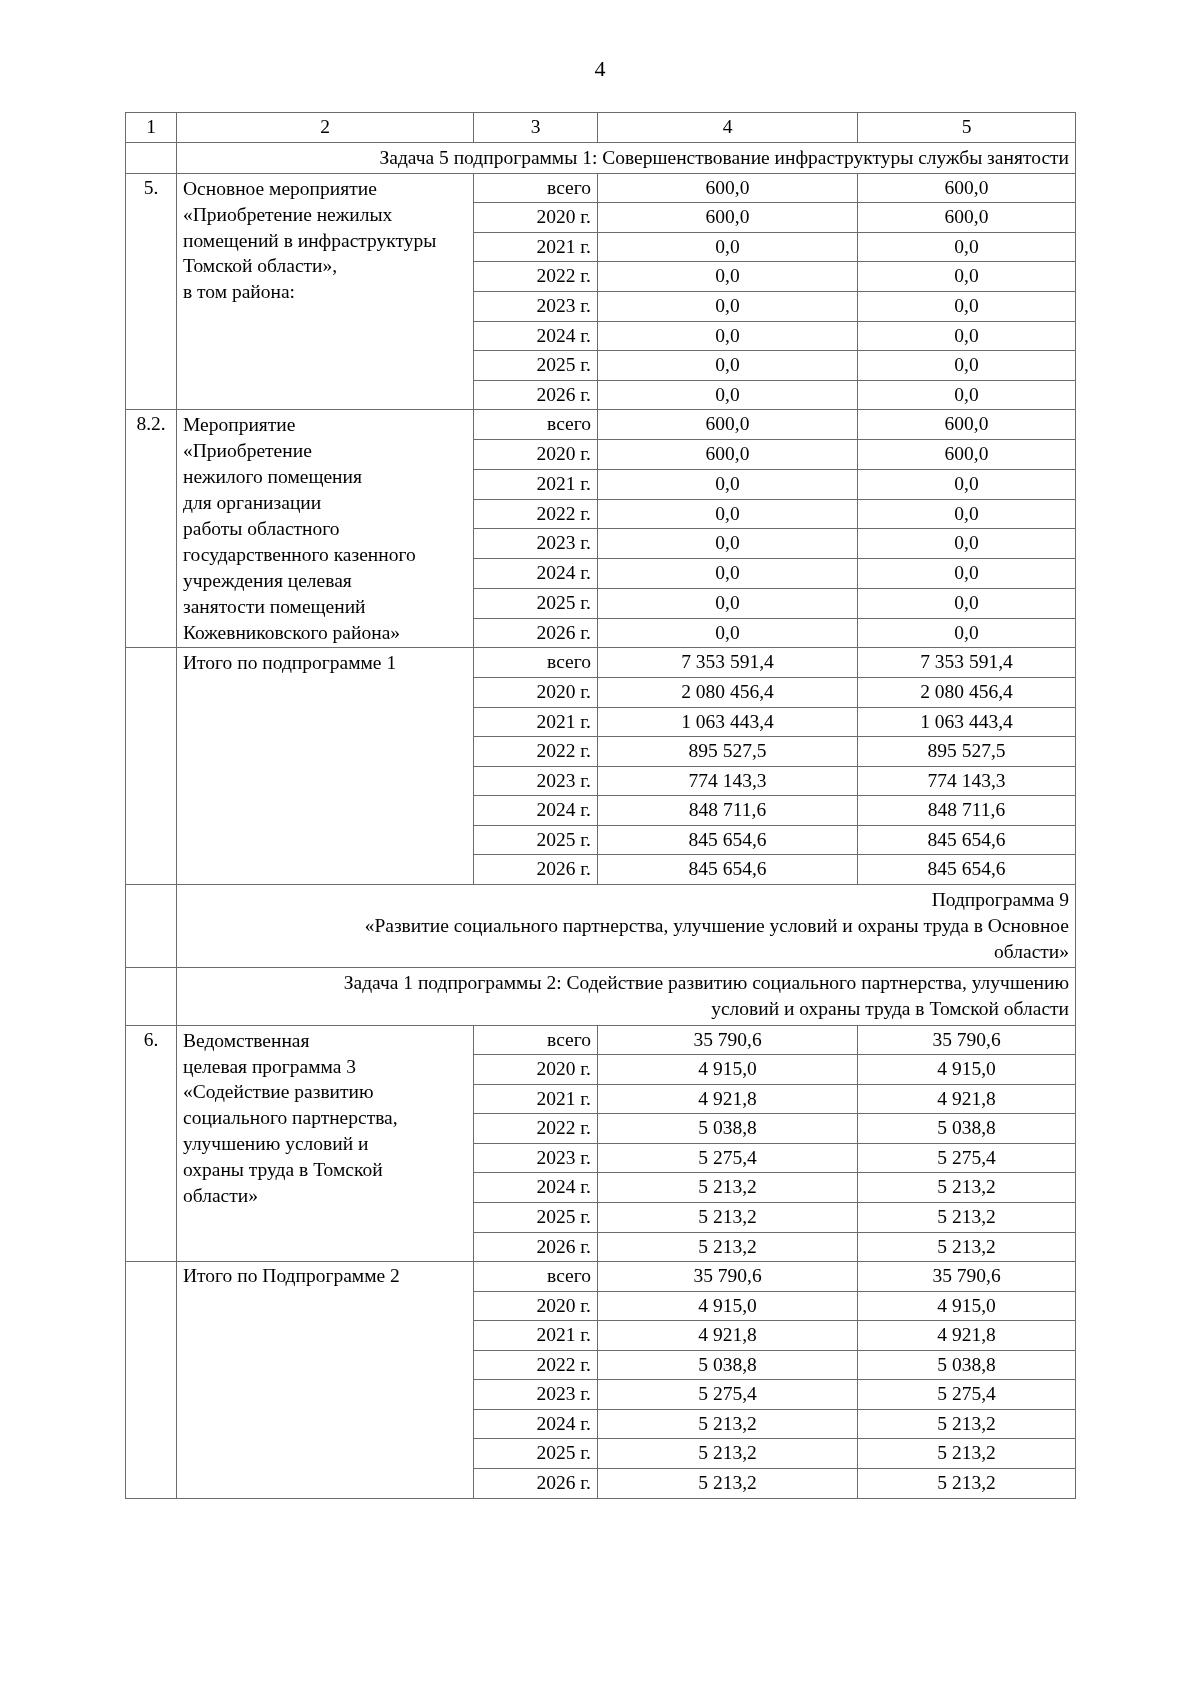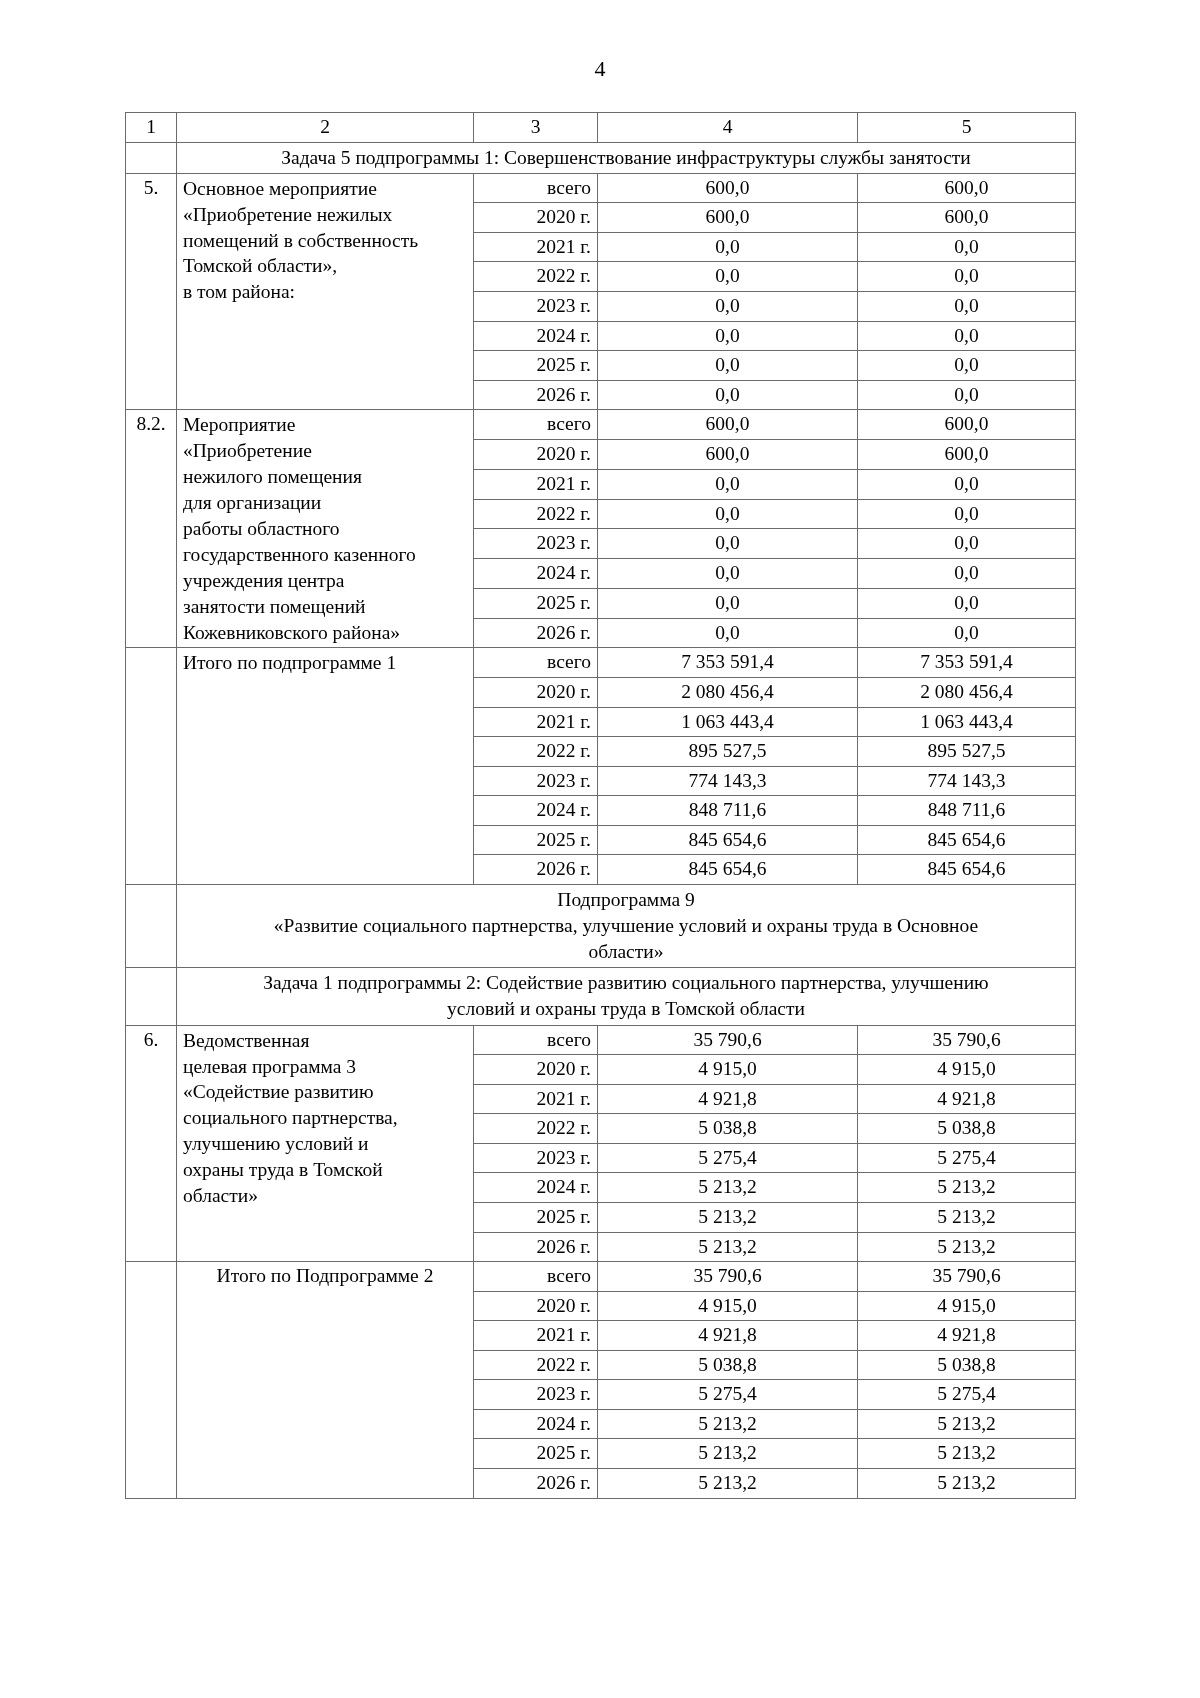--- a/index.html
+++ b/index.html
@@ -50,27 +50,27 @@
   col.c3 { width: 124px; }
   col.c4 { width: 260px; }
   col.c5 { width: 218px; }
 
   .ctr { text-align: center; }
 
   td.num-col { text-align: center; padding-top: 3px; padding-bottom: 3px; }
   td.year-col { text-align: right; padding-top: 3px; padding-bottom: 3px; }
   td.idx-col { text-align: center; padding-top: 5px; }
   td.wide-text {
-    text-align: center;
+    text-align: right;
     padding: 8px 10px 10px 10px;
     line-height: 1.34;
   }
   .block-line { display: block; }
   td.label-stack { padding-top: 5px; padding-left: 10px; line-height: 1.33; }
-  td.center-label { text-align: center; padding-left: 10px; vertical-align: middle; }
+  td.center-label { text-align: left; padding-left: 10px; vertical-align: middle; }
 </style>
 </head>
 <body>
 
 <div class="page">
 
   <div class="page-number">4</div>
 
   <div class="table-wrap">
     <table class="doc-table">
@@ -94,21 +94,21 @@
         <tr>
           <td></td>
           <td class="wide-text" colspan="4">Задача 5 подпрограммы 1: Совершенствование инфраструктуры службы занятости</td>
         </tr>
 
         <tr>
           <td class="idx-col" rowspan="8">5.</td>
           <td class="label-stack" rowspan="8">
             <span class="block-line">Основное мероприятие</span>
             <span class="block-line">«Приобретение нежилых</span>
-            <span class="block-line">помещений в собственность</span>
+            <span class="block-line">помещений в инфраструктуры</span>
             <span class="block-line">Томской области»,</span>
             <span class="block-line">в том района:</span>
           </td>
           <td class="year-col">всего</td>
           <td class="num-col">600,0</td>
           <td class="num-col">600,0</td>
         </tr>
         <tr>
           <td class="year-col">2020 г.</td>
           <td class="num-col">600,0</td>
@@ -147,21 +147,21 @@
 
         <tr>
           <td class="idx-col" rowspan="8">8.2.</td>
           <td class="label-stack" rowspan="8">
             <span class="block-line">Мероприятие</span>
             <span class="block-line">«Приобретение</span>
             <span class="block-line">нежилого помещения</span>
             <span class="block-line">для организации</span>
             <span class="block-line">работы областного</span>
             <span class="block-line">государственного казенного</span>
-            <span class="block-line">учреждения центра</span>
+            <span class="block-line">учреждения целевая</span>
             <span class="block-line">занятости помещений</span>
             <span class="block-line">Кожевниковского района»</span>
           </td>
           <td class="year-col">всего</td>
           <td class="num-col">600,0</td>
           <td class="num-col">600,0</td>
         </tr>
         <tr>
           <td class="year-col">2020 г.</td>
           <td class="num-col">600,0</td>

